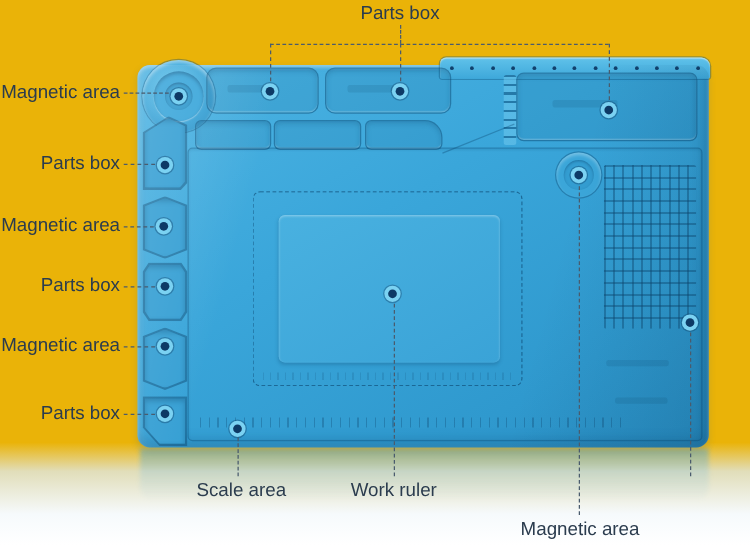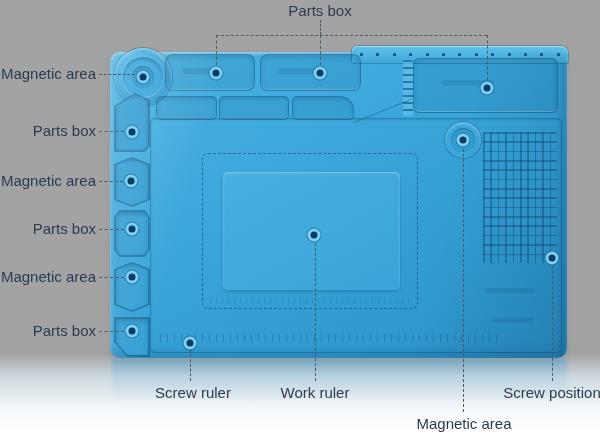--- a/index.html
+++ b/index.html
@@ -1,17 +1,17 @@
 <!DOCTYPE html>
 <html><head>
 <meta charset="utf-8">
 <style>
   html,body{margin:0;padding:0;background:#fff;}
   .stage{
-    position:relative;width:600px;height:436px;overflow:hidden;background:#a3a3a3;
+    position:relative;width:600px;height:436px;overflow:hidden;background:#eab308;
     font-family:"Liberation Sans", sans-serif;
   }
   
   .floor{position:absolute;left:0;top:354px;width:600px;height:82px;
     background:linear-gradient(to bottom, rgba(226,238,246,0) 0%, rgba(222,236,245,.75) 28%, #f6fafc 70%, #ffffff 100%);}
   .reflection{position:absolute;left:112px;top:359px;width:455px;height:42px;border-radius:0 0 12px 12px;
     background:linear-gradient(to bottom, rgba(88,168,210,.55) 0%, rgba(140,196,226,.28) 45%, rgba(210,232,244,0) 100%);
     filter:blur(1.5px);}
   
   .mat{position:absolute;left:110px;top:52px;width:457px;height:306px;border-radius:10px;
@@ -209,18 +209,17 @@
 
   <div class="lbl c" style="left:320px;top:2px;">Parts box</div>
 
   <div class="lbl r" style="top:65px;">Magnetic area</div>
   <div class="lbl r" style="top:122px;">Parts box</div>
   <div class="lbl r" style="top:172px;">Magnetic area</div>
   <div class="lbl r" style="top:220px;">Parts box</div>
   <div class="lbl r" style="top:268px;">Magnetic area</div>
   <div class="lbl r" style="top:322px;">Parts box</div>
 
-  <div class="lbl c" style="left:193px;top:384px;">Screw ruler</div>
+  <div class="lbl c" style="left:193px;top:384px;">Scale area</div>
   <div class="lbl c" style="left:315px;top:384px;">Work ruler</div>
   <div class="lbl c" style="left:464px;top:415px;">Magnetic area</div>
-  <div class="lbl c" style="left:552px;top:384px;">Screw position</div>
 
 </div>
 
 </body></html>

